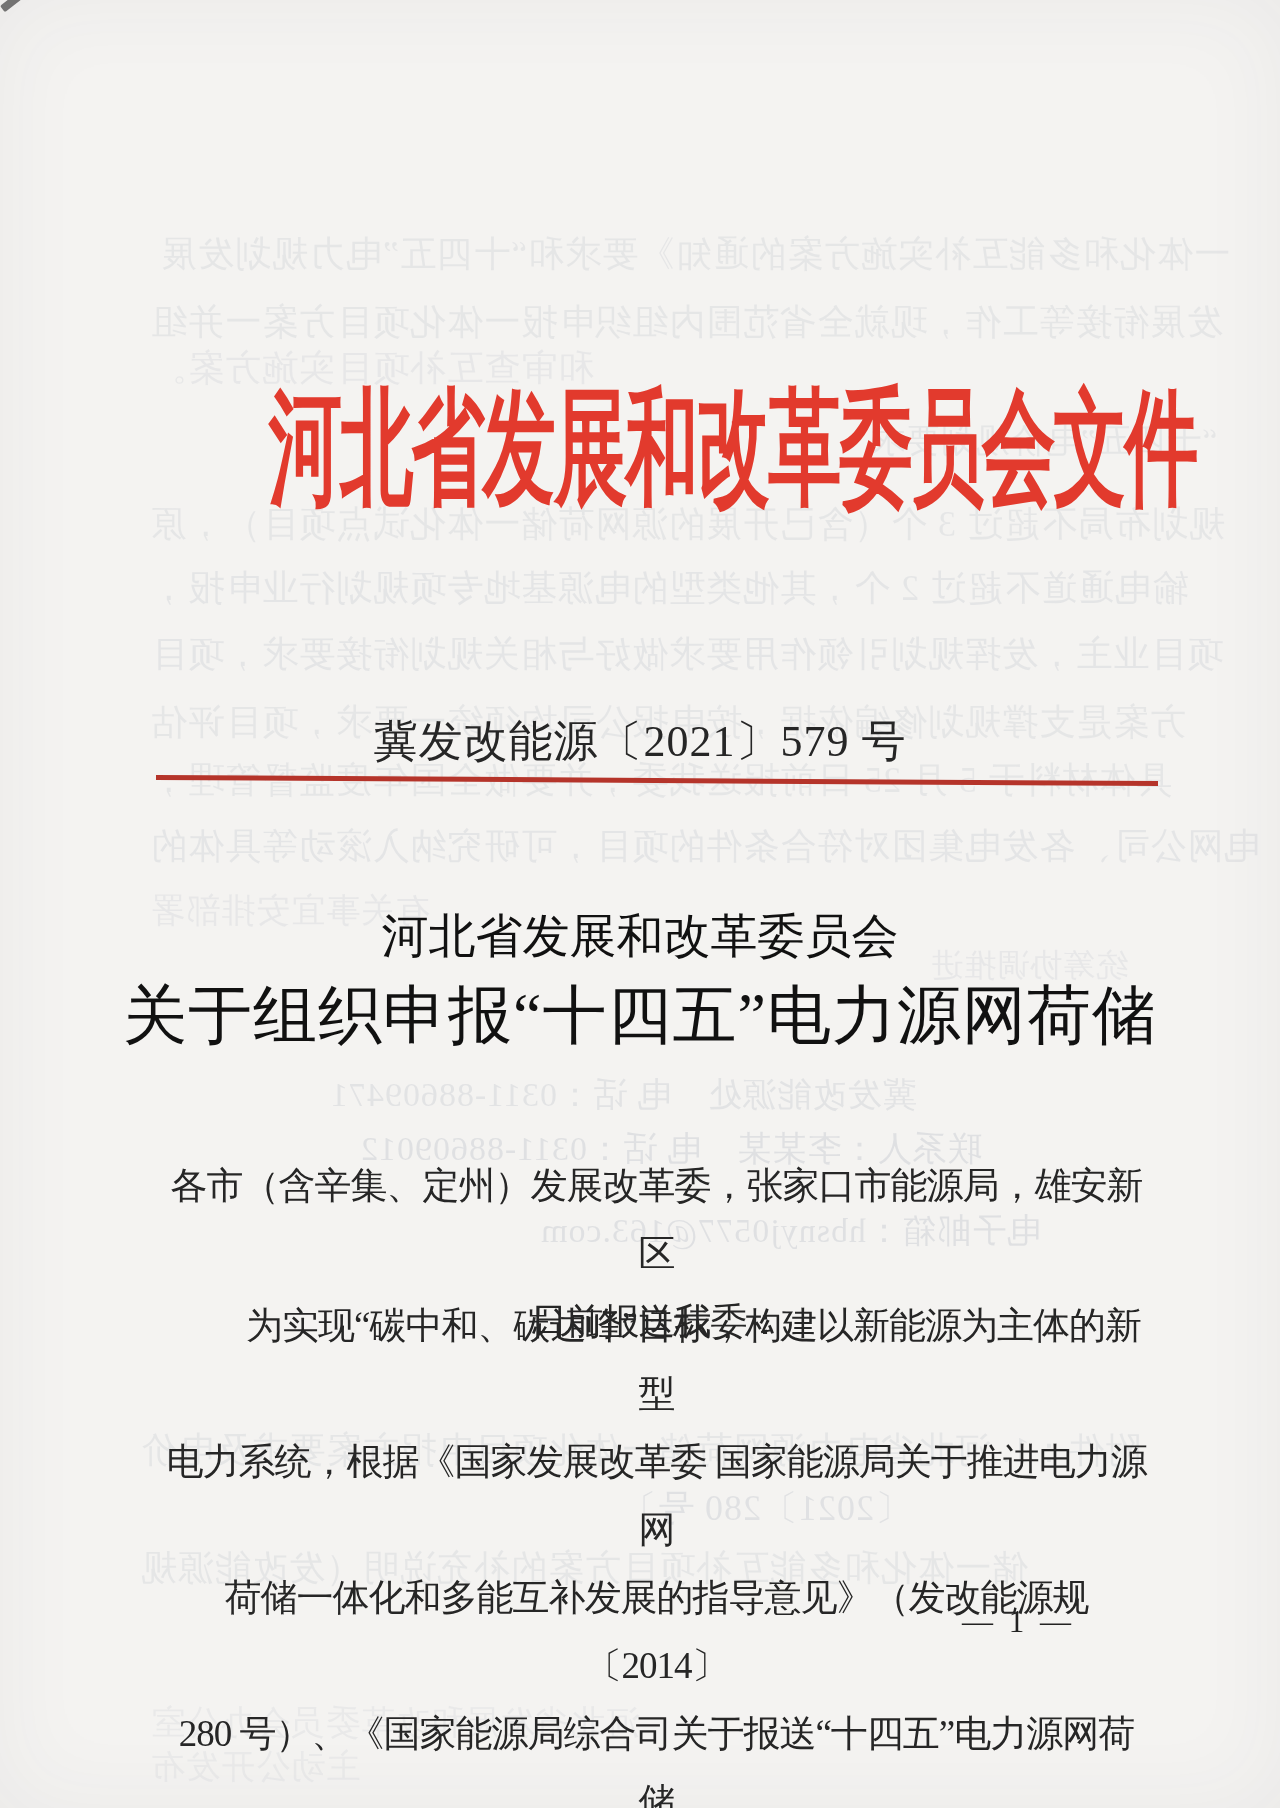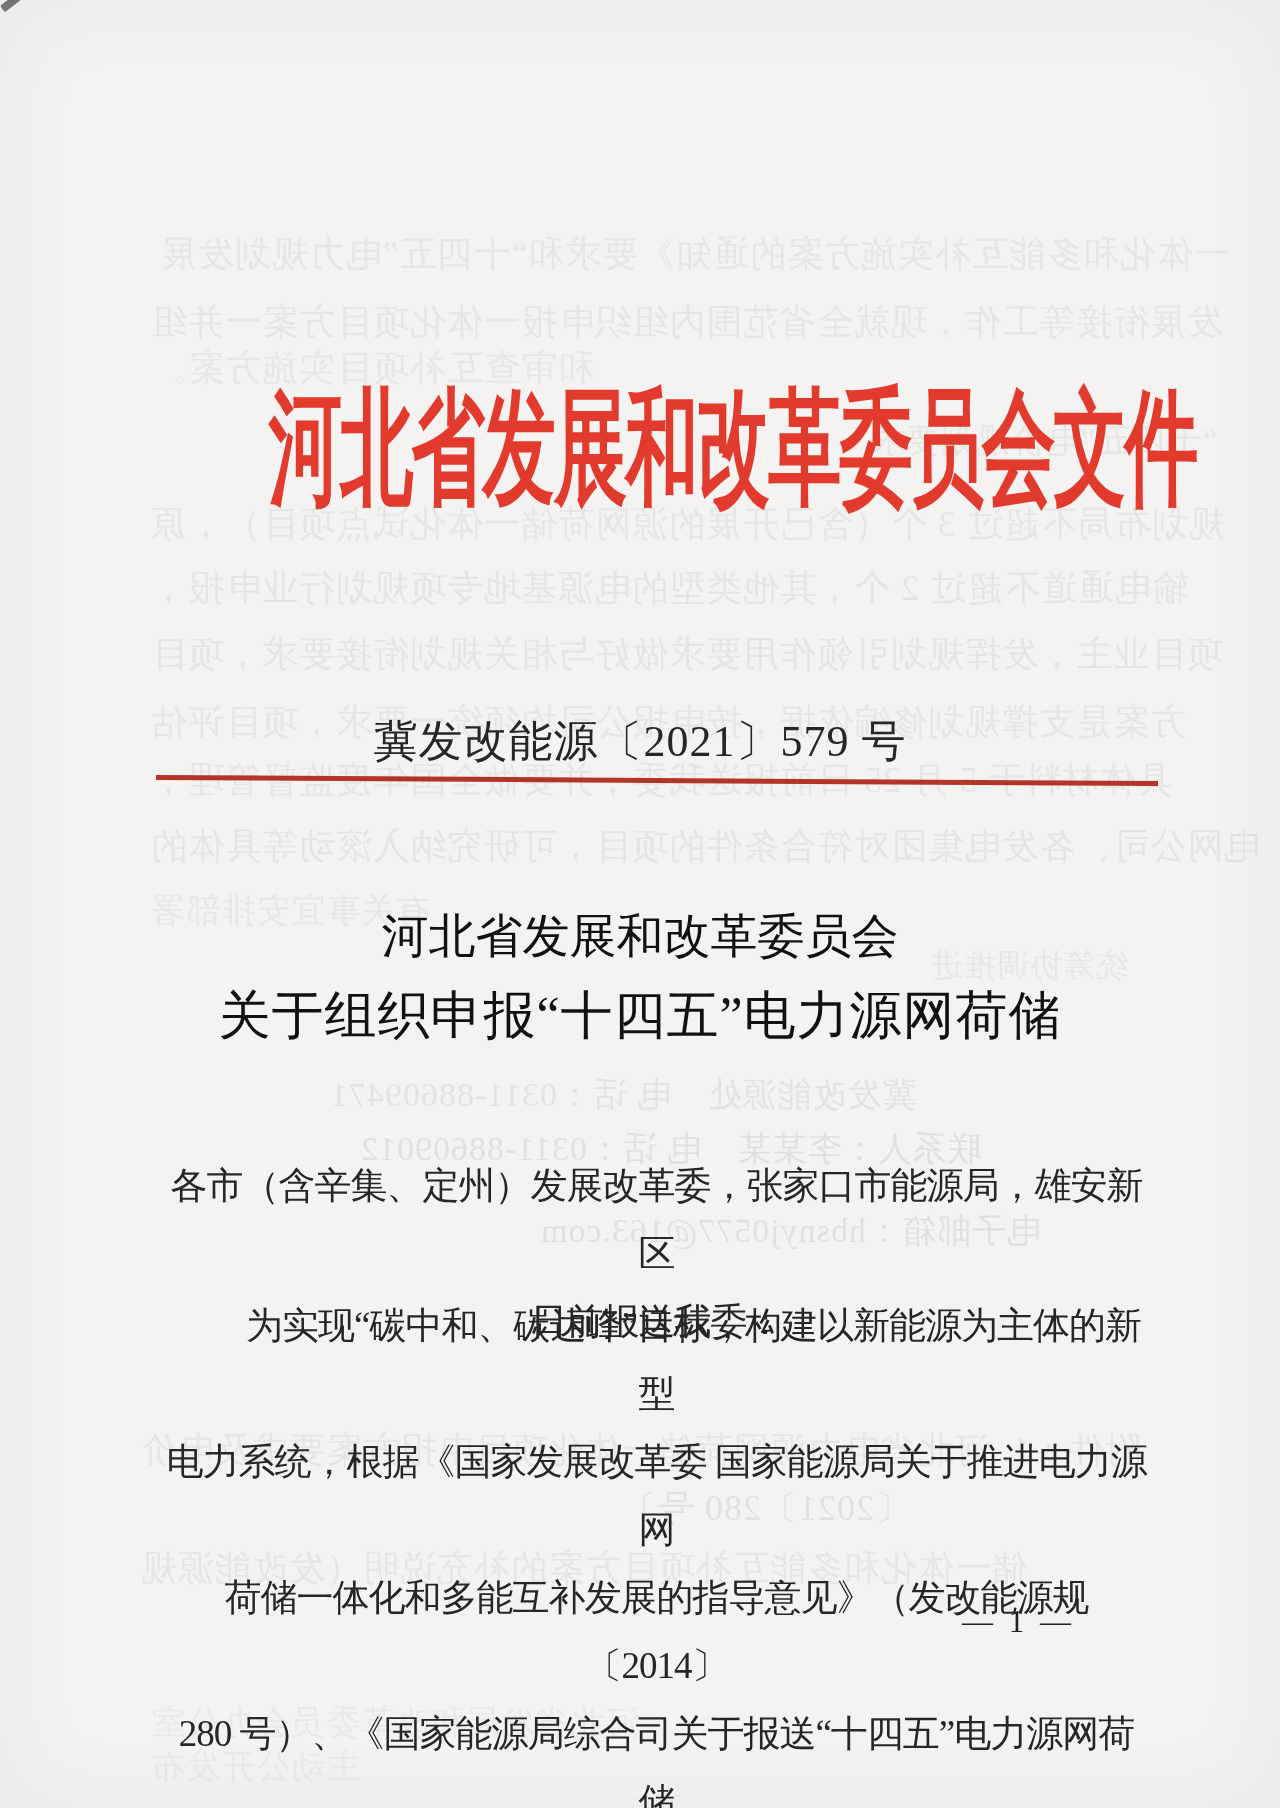--- a/index.html
+++ b/index.html
@@ -64,21 +64,21 @@
     background:var(--line-red);
     transform:rotate(0.35deg);
   }
   .doc-title{
     position:absolute;left:0;right:0;top:896px;
     text-align:center;
     font-weight:normal;
     color:#111;
     line-height:80px;
   }
-  .doc-title .t-line{font-size:52px;letter-spacing:1px;}
+  .doc-title .t-line{font-size:64px;letter-spacing:1px;}
   .doc-title .t-sm{font-size:47px;letter-spacing:0px;}
   .body-text{
     position:absolute;left:164px;width:985px;
     color:var(--ink);
     font-size:37px;
     line-height:68px;
     letter-spacing:-1px;
     text-align:center;
   }
   .salutation{top:1152px;}

